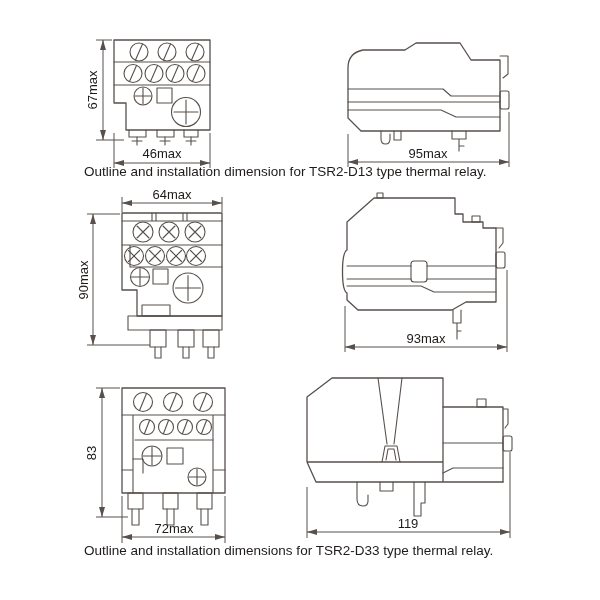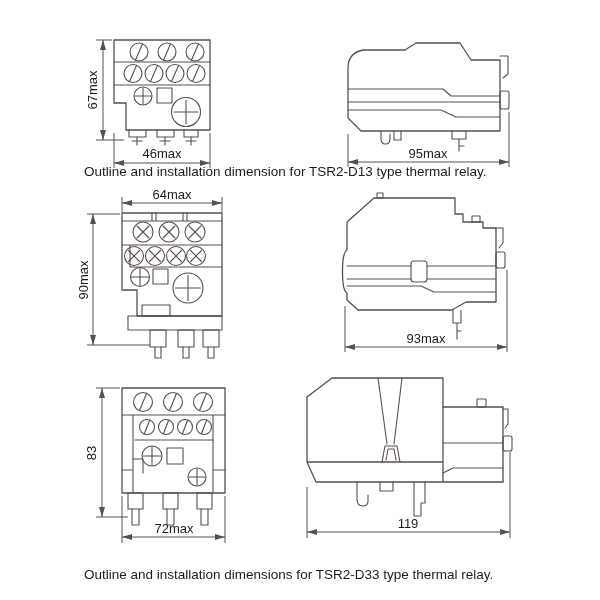--- a/index.html
+++ b/index.html
@@ -231,15 +231,15 @@
 
     <g>
       <path class="dim" d="M307,487 V538 M510,452 V538"></path>
       <line class="dim" x1="307" y1="532" x2="510" y2="532" marker-start="url(#arr)" marker-end="url(#arr)"></line>
       <text class="dimlbl" x="408" y="528" text-anchor="middle">119</text>
     </g>
   </g>
 </svg>
 
   <div class="caption" style="top:164px">Outline and installation dimension for TSR2-D13 type thermal relay.</div>
-  <div class="caption" style="top:567px">Outline and installation dimensions for TSR2-D33 type thermal relay.</div>
+  <div class="caption" style="top:543px">Outline and installation dimensions for TSR2-D33 type thermal relay.</div>
 
 </div>
 
 </body></html>

